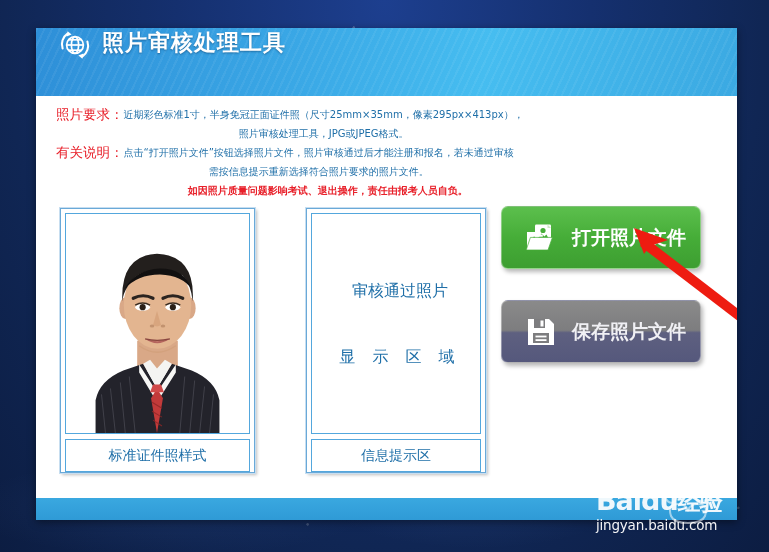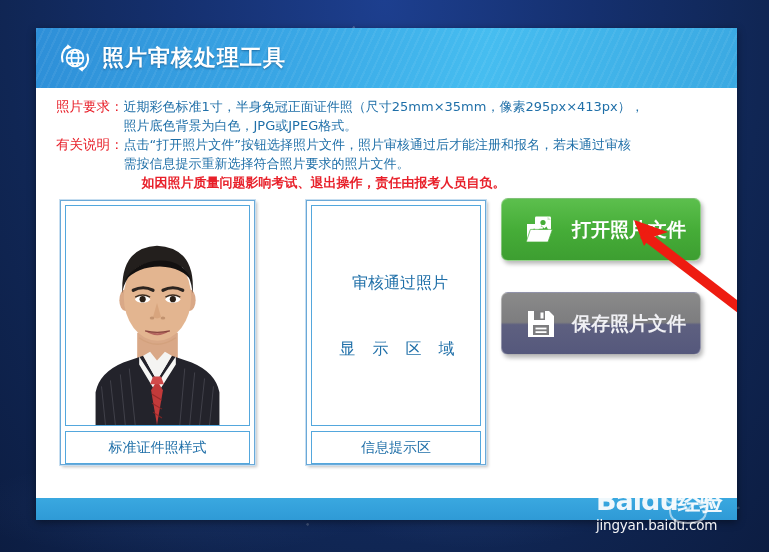--- a/index.html
+++ b/index.html
@@ -41,47 +41,48 @@
     position: absolute;
     left: 36px; top: 28px;
     width: 701px; height: 492px;
     background: #ffffff;
     box-shadow: 0 2px 8px rgba(0,0,0,.45);
     overflow: hidden;
   }
   
   #app-header {
     position: relative;
-    height: 60px;
+    height: 68px;
     background: linear-gradient(100deg, #2e8fd8 0%, #3aa8e6 38%, #46bdf0 64%, #3ba9e2 100%);
-    display: flex; align-items: center;
+    display: flex; 
     padding-left: 22px;
     overflow: hidden;
   }
   #app-header::after { 
     content:""; position:absolute; inset:0;
     background: repeating-linear-gradient(115deg, rgba(255,255,255,.06) 0 2px, rgba(255,255,255,0) 2px 7px);
     pointer-events:none;
   }
   .globe-icon { width: 34px; height: 34px; flex: 0 0 34px; margin-right: 10px; position:relative; z-index:2;}
   #app-title {
     color: #ffffff; font-size: 22px; font-weight: bold; letter-spacing: 1px;
     text-shadow: 0 1px 2px rgba(0,40,80,.45);
     position: relative; z-index: 2;
   }
 
   
   #info-block {
     padding: 9px 0 4px 20px;
     line-height: 19px;
+    text-align: center;
   }
   .info-row { display: flex; align-items: flex-start; }
   .info-label { color: #e8202a; font-size: 13.5px; white-space: nowrap; flex: 0 0 auto; }
   .info-lines { display: flex; flex-direction: column; }
-  .info-line { font-size: 13px; color: #1f6fa8; white-space: nowrap; }
+  .info-line { font-size: 10px; color: #1f6fa8; white-space: nowrap; }
   .info-line.warn { color: #e8202a; font-weight: bold; padding-left: 18px; }
 
   
   #app-body {
     position: relative;
     height: 287px;
     padding: 2px 0 0 0;
   }
 
   
@@ -185,21 +186,21 @@
         </svg>
       </span>
       <span id="app-title">照片审核处理工具</span>
     </div>
 
     <div id="info-block">
       <div class="info-row">
         <span class="info-label">照片要求：</span>
         <span class="info-lines">
           <span class="info-line">近期彩色标准1寸，半身免冠正面证件照（尺寸25mm×35mm，像素295px×413px），</span>
-          <span class="info-line">照片底色背景为白色，JPG或JPEG格式。</span>
+          <span class="info-line">照片审核处理工具，JPG或JPEG格式。</span>
         </span>
       </div>
       <div class="info-row">
         <span class="info-label">有关说明：</span>
         <span class="info-lines">
           <span class="info-line">点击“打开照片文件”按钮选择照片文件，照片审核通过后才能注册和报名，若未通过审核</span>
           <span class="info-line">需按信息提示重新选择符合照片要求的照片文件。</span>
           <span class="info-line warn">如因照片质量问题影响考试、退出操作，责任由报考人员自负。</span>
         </span>
       </div>

